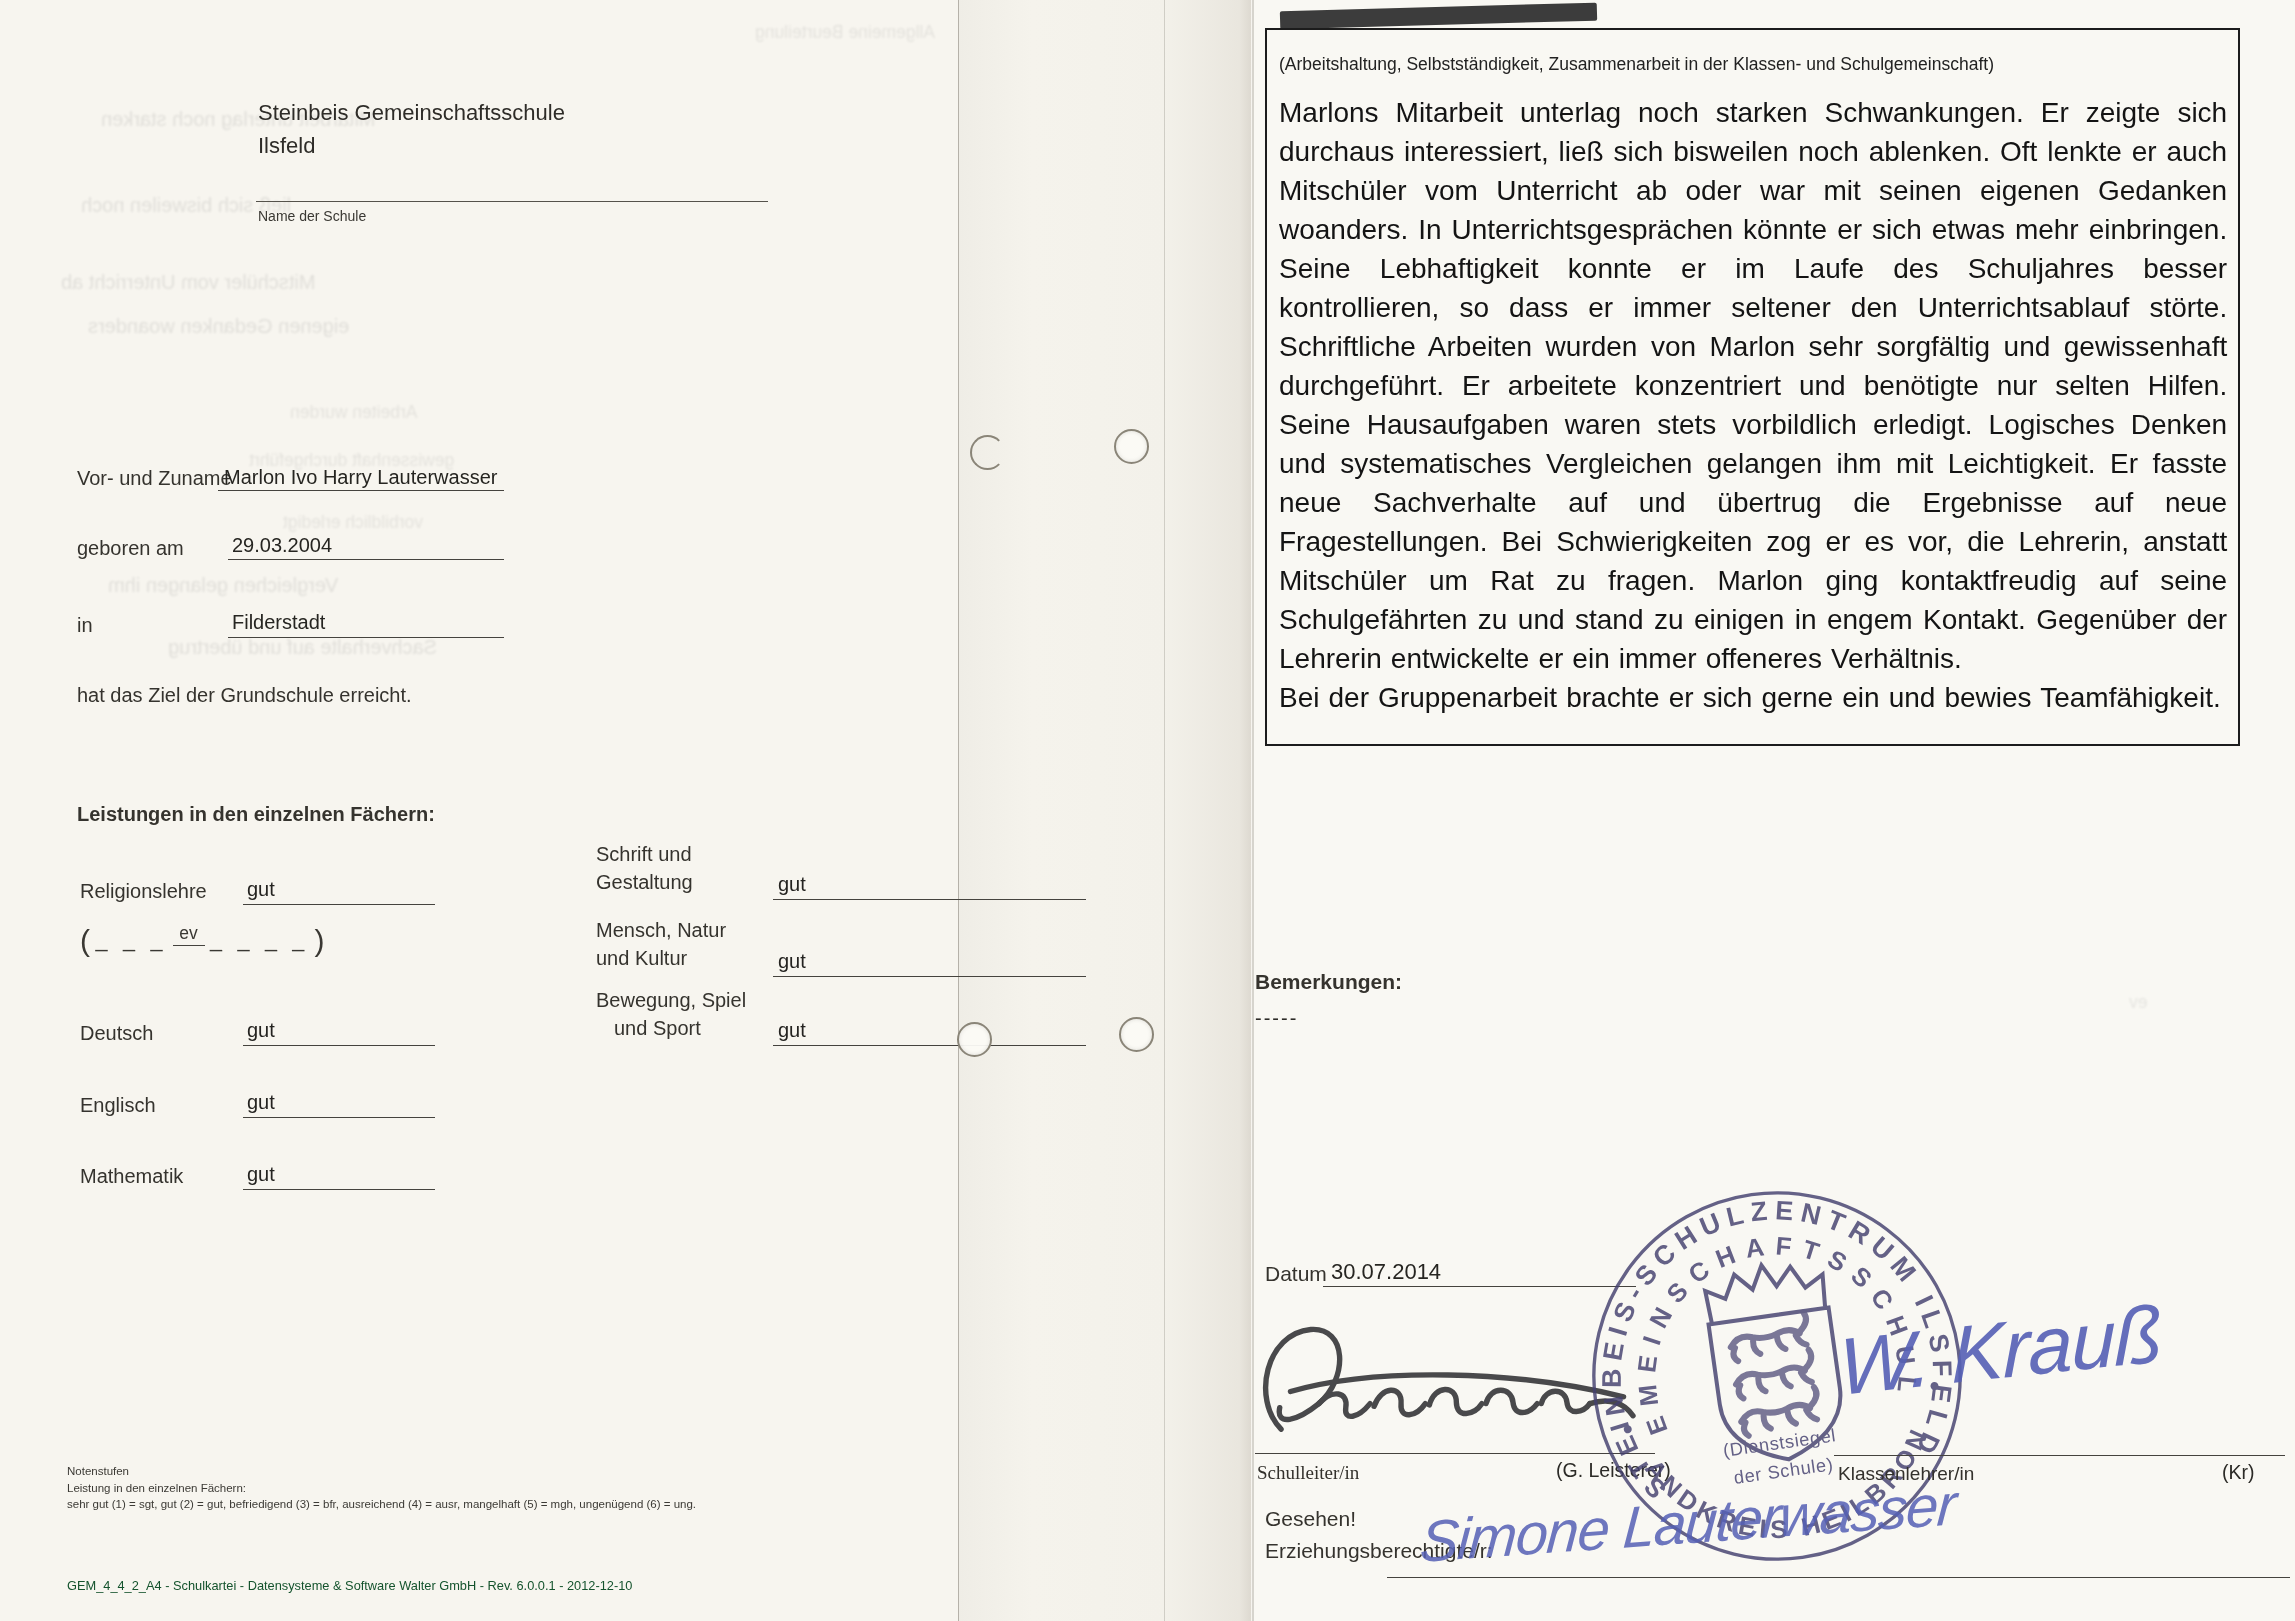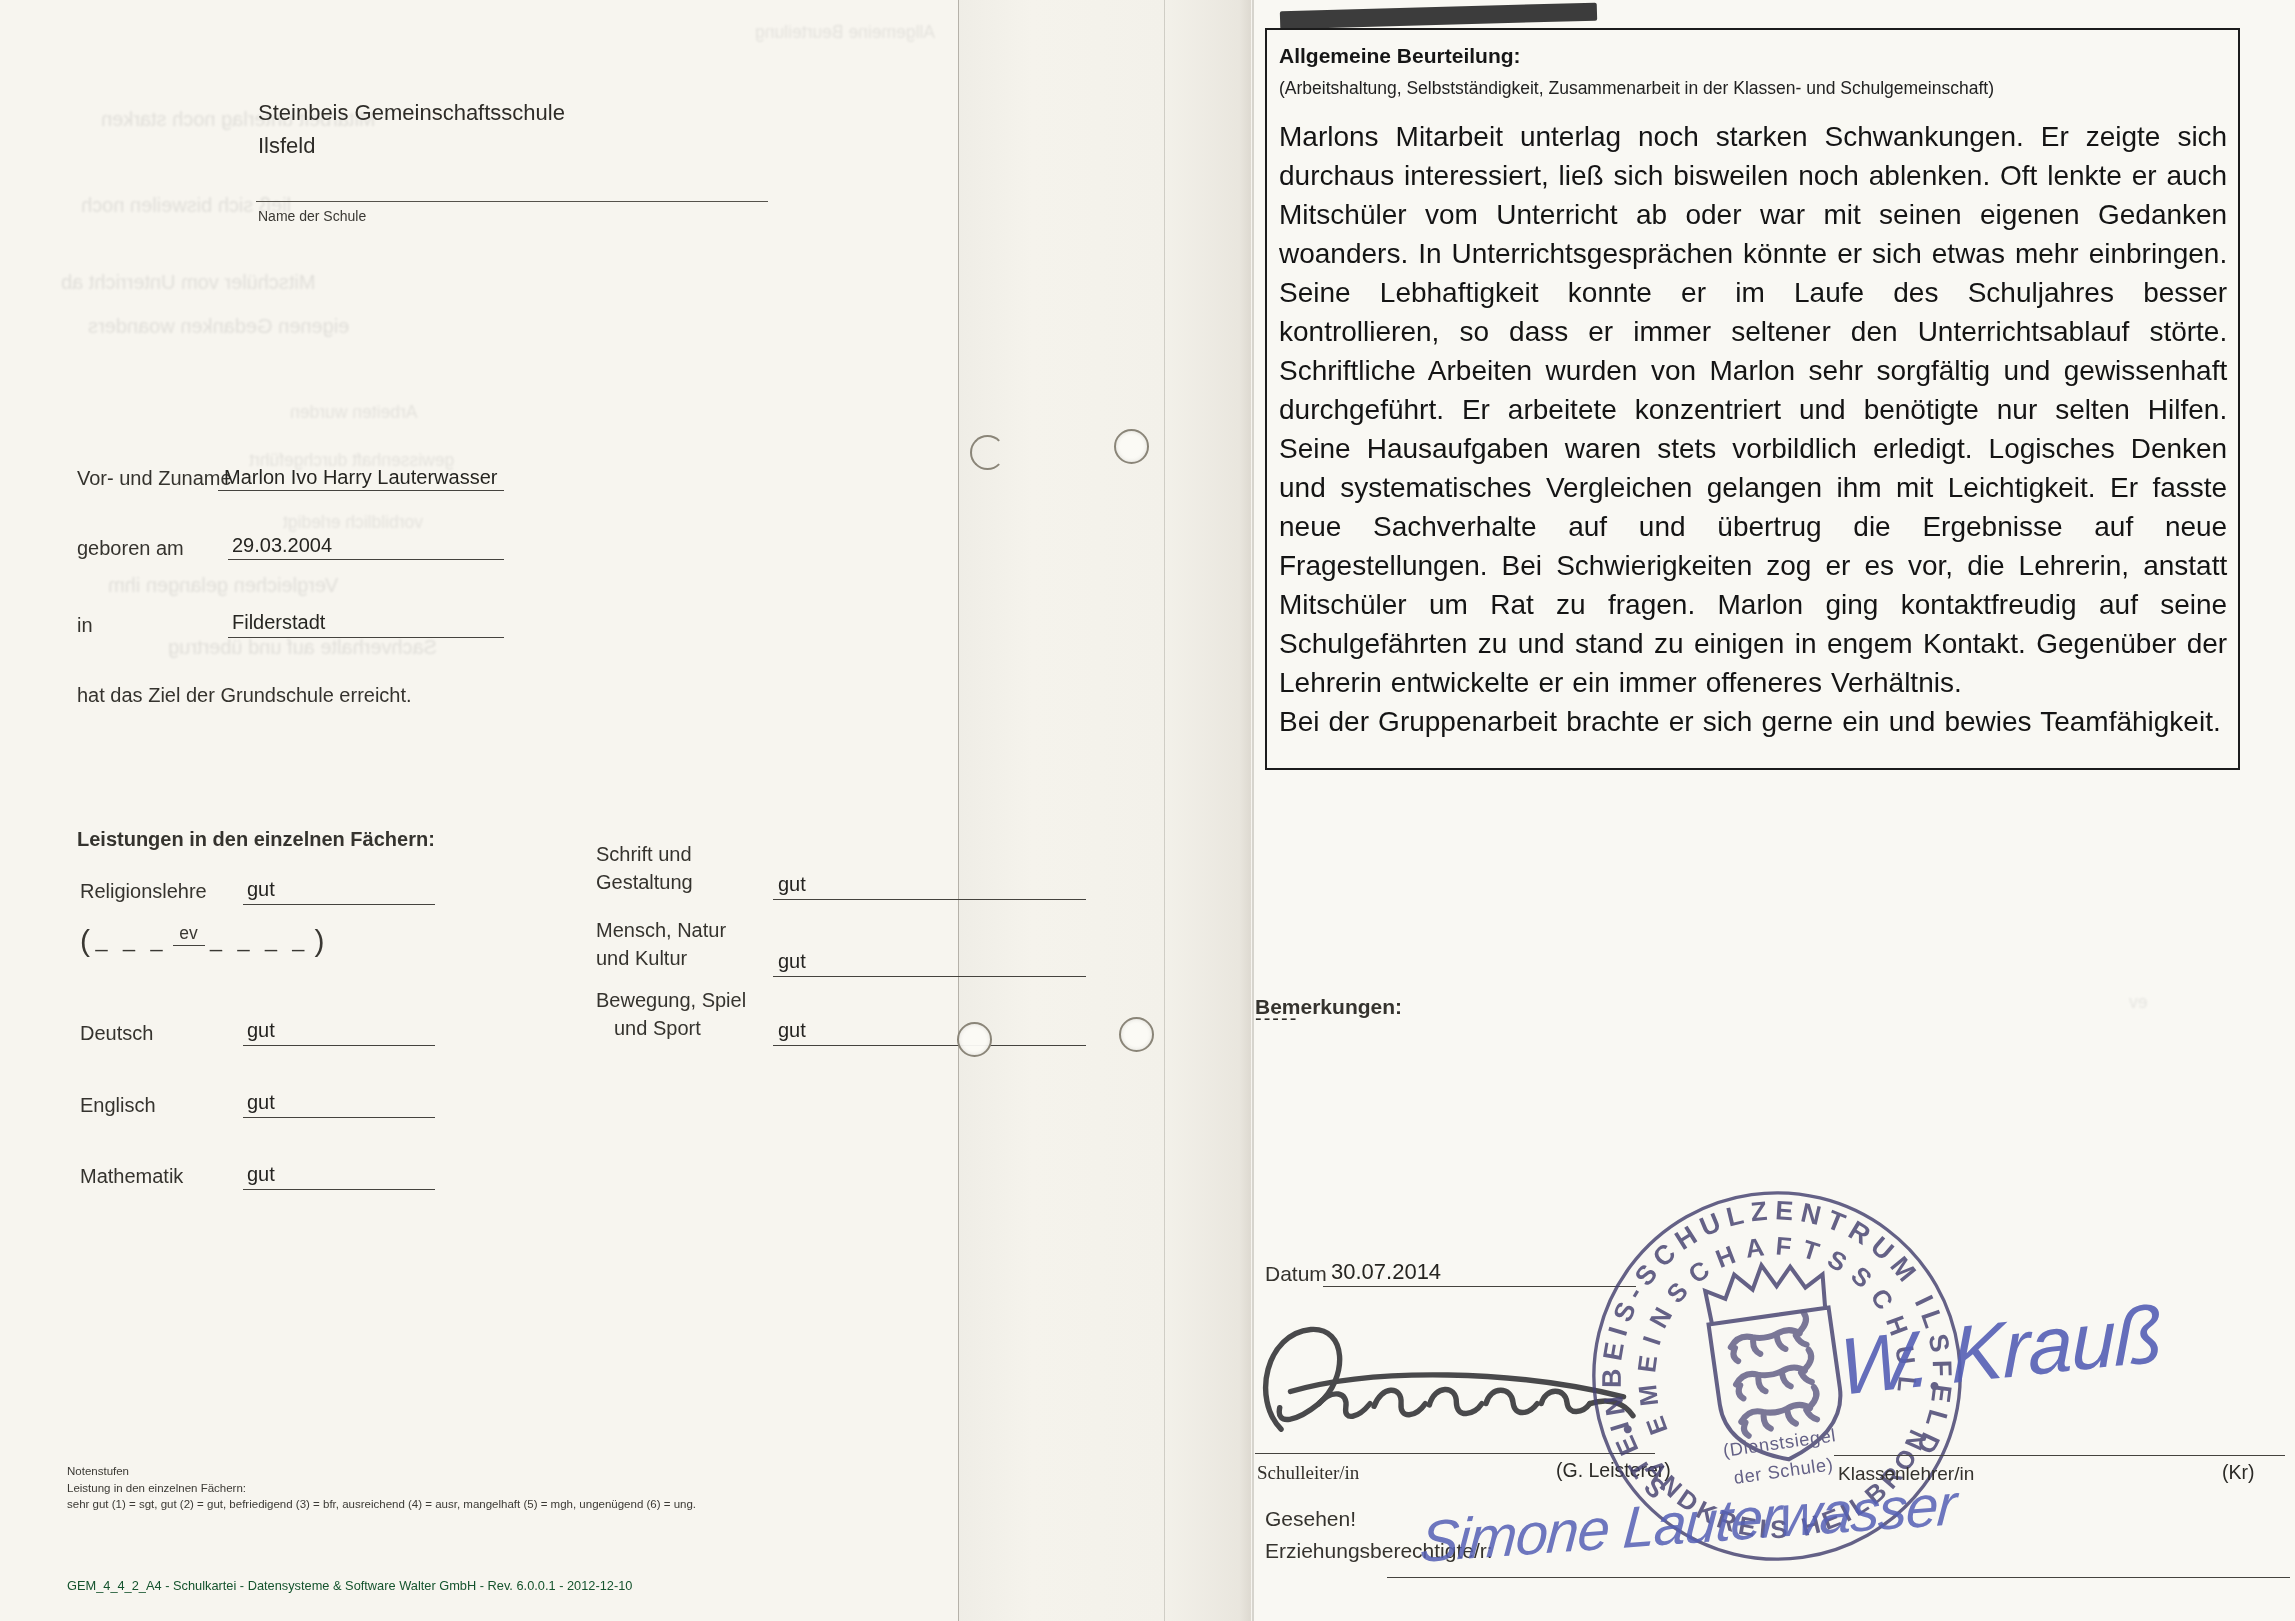--- a/index.html
+++ b/index.html
@@ -15,21 +15,21 @@
   .bg-mid{left:959px;top:0;width:292px;height:1621px;
     background:linear-gradient(90deg,#efede6,#f5f3ec 25%,#f3f1ea 70%,#e9e6de 96%,#ddd9d0);}
   .bg-right{left:1252px;top:0;width:1044px;height:1621px;background:#f9f8f3;}
   .fold1{left:958px;top:0;width:1.3px;height:1621px;background:rgba(100,95,85,.45);}
   .fold2{left:1164px;top:0;width:1.3px;height:1621px;background:rgba(120,115,105,.28);}
   .fold3{left:1252px;top:0;width:2px;height:1621px;background:rgba(90,85,75,.22);}
 
   
   .lbl{font-size:20px;line-height:25.6px;color:#35332e;white-space:nowrap;}
   .val{font-size:20px;line-height:25.6px;color:#262521;white-space:nowrap;}
-  .bold{font-weight:bold;margin-top:25px;}
+  .bold{font-weight:bold;}
   .uline{height:0;border-bottom:1.3px solid #45433e;}
   .thinline{height:0;border-bottom:1.3px solid #55524b;}
 
   .school{font-size:22px;line-height:30px;color:#2e2c28;}
   .caption{font-size:14px;color:#3a3833;}
   .title{font-size:36px;font-weight:bold;color:#1b1a18;letter-spacing:-0.3px;white-space:nowrap;}
 
   .grade{font-size:20px;color:#242320;}
   .sub2{font-size:20px;line-height:28px;color:#35332e;white-space:nowrap;}
 
@@ -177,21 +177,20 @@
   <div class="abs fineprint" style="left:67px;top:1496px;">sehr gut (1) = sgt, gut (2) = gut, befriedigend (3) = bfr, ausreichend (4) = ausr, mangelhaft (5) = mgh, ungenügend (6) = ung.</div>
 
   <div class="abs footer" style="left:67px;top:1578px;">GEM_4_4_2_A4 - Schulkartei - Datensysteme &amp; Software Walter GmbH - Rev. 6.0.0.1 - 2012-12-10</div>
 
   <div class="abs hole open" style="left:970px;top:435px;"></div>
   <div class="abs hole" style="left:1114px;top:429px;"></div>
   <div class="abs hole" style="left:957px;top:1022px;"></div>
   <div class="abs hole" style="left:1119px;top:1017px;"></div>
 
   <div class="abs assessbox">
-    <div class="assess-h">Allgemeine Beurteilung:</div>
     <div class="assess-sub">(Arbeitshaltung, Selbstständigkeit, Zusammenarbeit in der Klassen- und Schulgemeinschaft)</div>
     <div class="assess-body">
       <p>Marlons Mitarbeit unterlag noch starken Schwankungen. Er zeigte sich durchaus interessiert, ließ sich bisweilen noch ablenken. Oft lenkte er auch Mitschüler vom Unterricht ab oder war mit seinen eigenen Gedanken woanders. In Unterrichtsgesprächen könnte er sich etwas mehr einbringen. Seine Lebhaftigkeit konnte er im Laufe des Schuljahres besser kontrollieren, so dass er immer seltener den Unterrichtsablauf störte. Schriftliche Arbeiten wurden von Marlon sehr sorgfältig und gewissenhaft durchgeführt. Er arbeitete konzentriert und benötigte nur selten Hilfen. Seine Hausaufgaben waren stets vorbildlich erledigt. Logisches Denken und systematisches Vergleichen gelangen ihm mit Leichtigkeit. Er fasste neue Sachverhalte auf und übertrug die Ergebnisse auf neue Fragestellungen. Bei Schwierigkeiten zog er es vor, die Lehrerin, anstatt Mitschüler um Rat zu fragen. Marlon ging kontaktfreudig auf seine Schulgefährten zu und stand zu einigen in engem Kontakt. Gegenüber der Lehrerin entwickelte er ein immer offeneres Verhältnis.</p>
       <p>Bei der Gruppenarbeit brachte er sich gerne ein und bewies Teamfähigkeit.</p>
     </div>
   </div>
 
   <div class="abs lbl bold" style="left:1255px;top:969px;font-size:21px;">Bemerkungen:</div>
   <div class="abs remarks-dashes" style="left:1255px;top:1007px;">-----</div>
 

